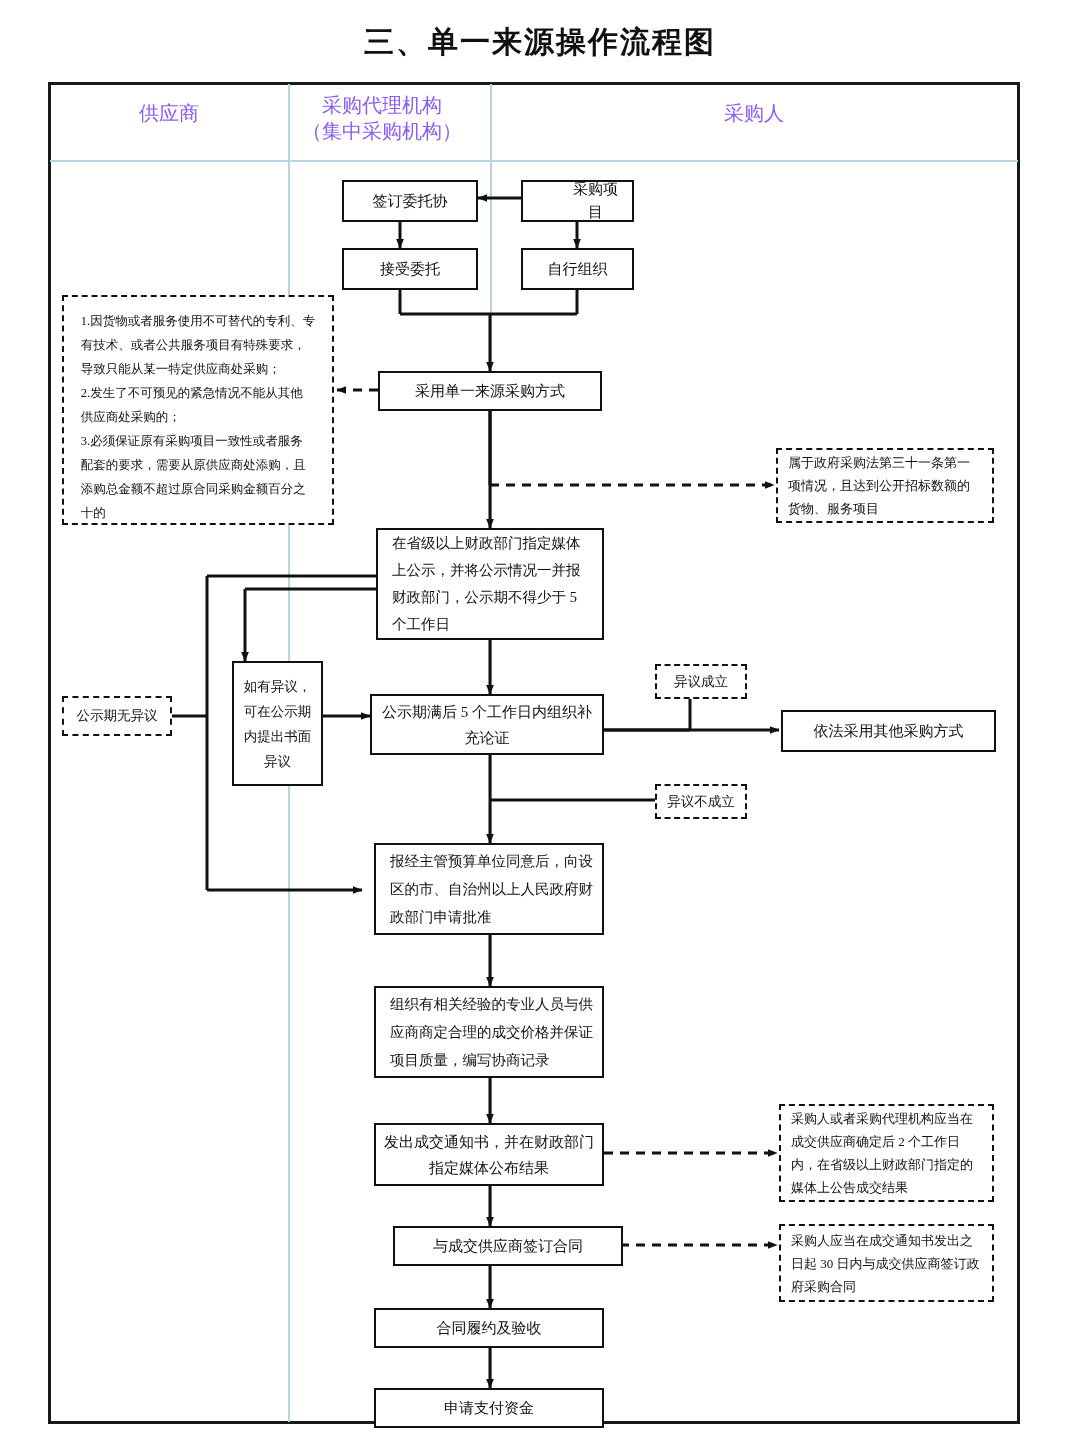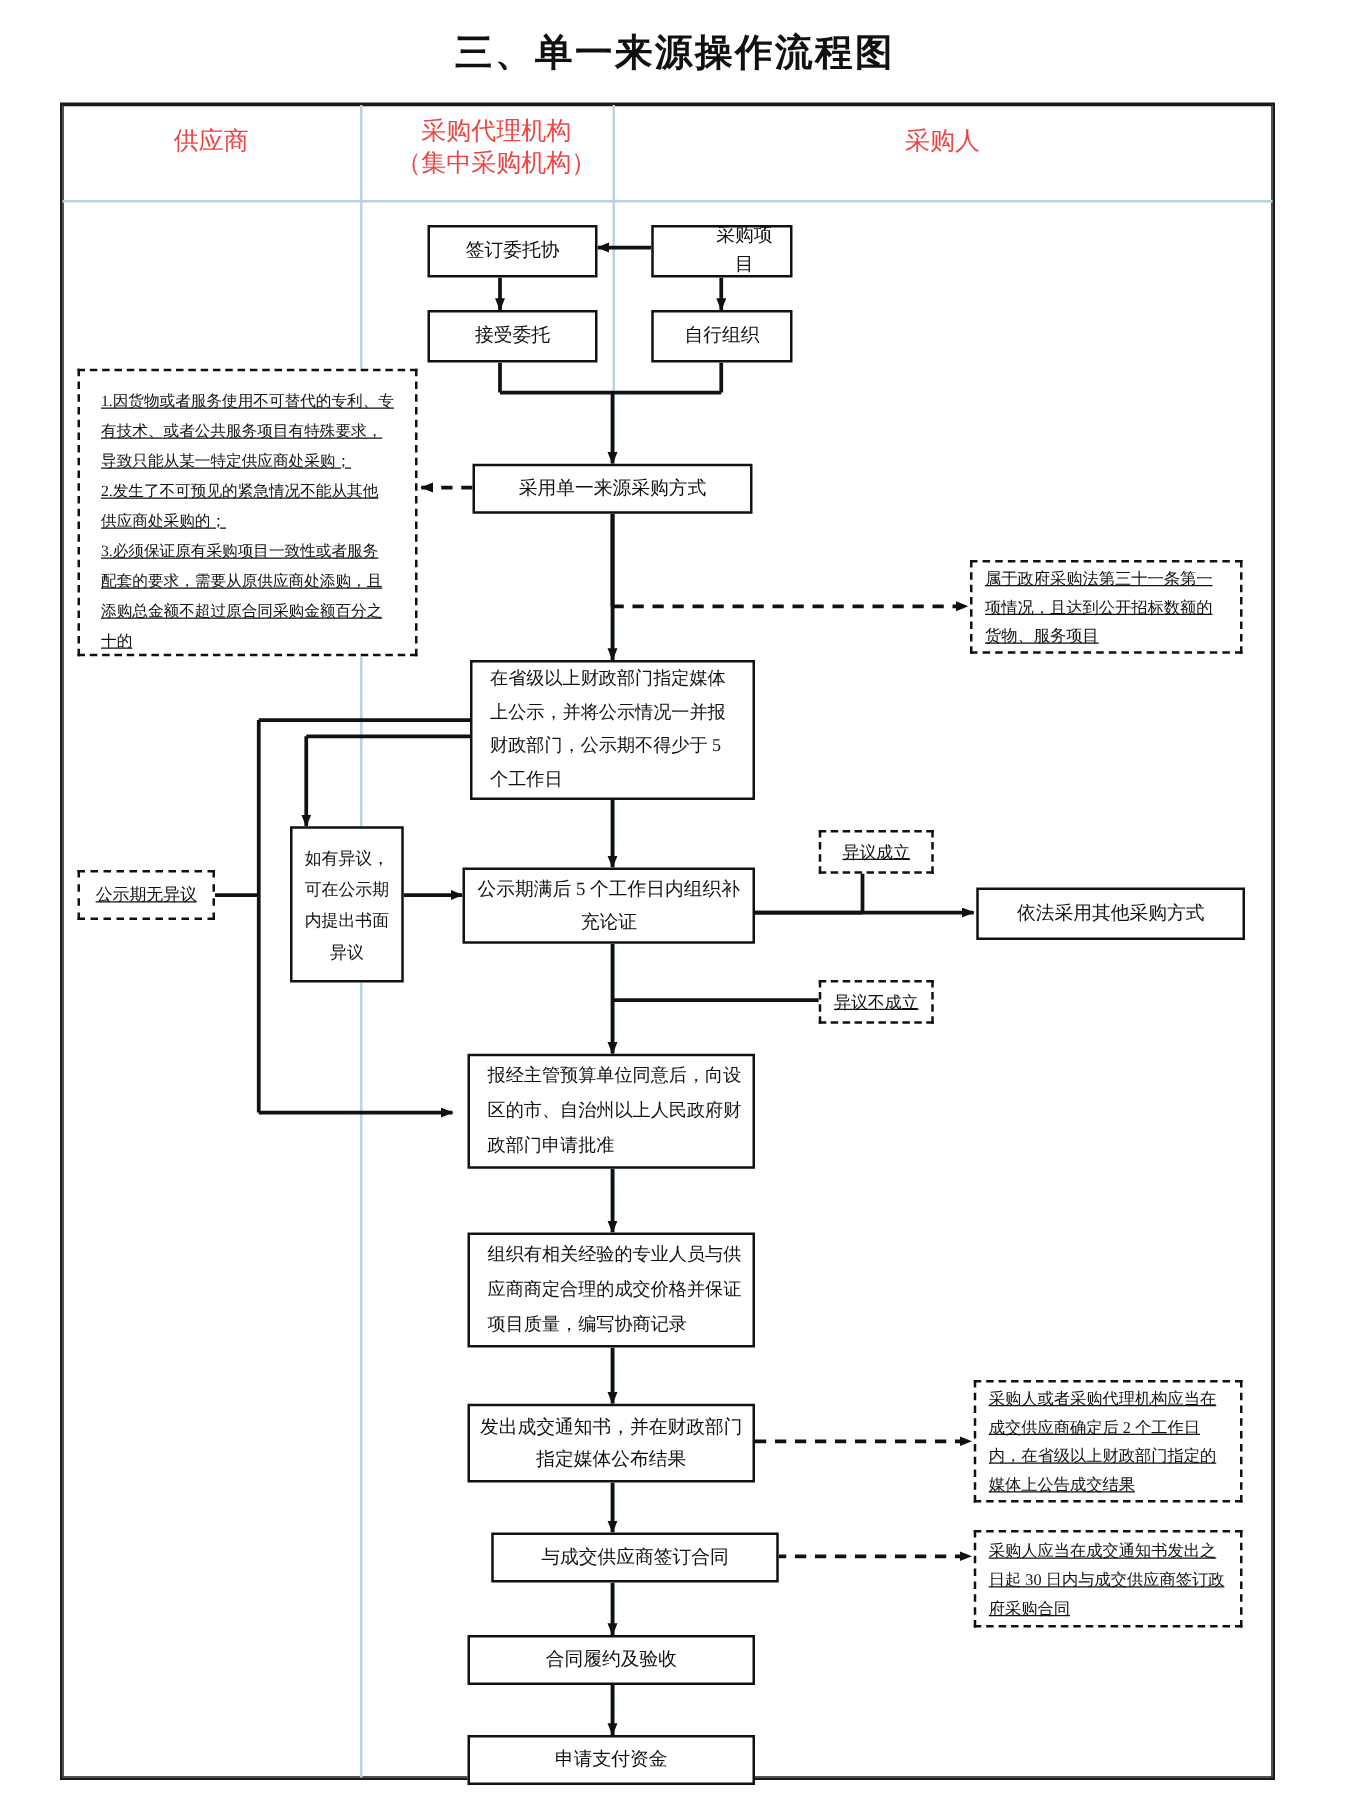--- a/index.html
+++ b/index.html
@@ -16,34 +16,34 @@
   .frame{position:absolute;left:48px;top:82px;width:972px;height:1342px;border:2px solid #1a1a1a;box-sizing:border-box;background:#fff;}
   .frame-inner{position:absolute;left:50px;top:84px;width:968px;height:1338px;border:1px solid #1a1a1a;box-sizing:border-box;pointer-events:none;}
 
   
   .lane-div{position:absolute;width:2px;background:#b8d4e0;}
   .lane-div.d1{left:288px;top:84px;height:1338px;}
   .lane-div.d2{left:490px;top:84px;height:1338px;}
   
   .header-rule{position:absolute;left:50px;top:160px;width:968px;height:2px;background:#b8d4e0;}
 
-  .lane-head{position:absolute;text-align:center;font-size:20px;line-height:26px;color:#ef4444;font-family:"Liberation Serif","DejaVu Serif",serif;}
+  .lane-head{position:absolute;text-align:center;font-size:20px;line-height:26px;color:#8b5cf6;font-family:"Liberation Serif","DejaVu Serif",serif;}
   .lh1{left:52px;top:100px;width:234px;}
-  .lh2{left:298px;top:92px;width:198px;}
+  .lh2{left:283px;top:92px;width:198px;}
   .lh3{left:492px;top:100px;width:524px;}
 
   
   .box{position:absolute;box-sizing:border-box;border:2px solid #111;background:#fff;
        display:flex;align-items:center;justify-content:center;text-align:center;
        font-size:15px;line-height:23px;padding:4px 8px;color:#111;
        font-family:"Liberation Serif","DejaVu Serif",serif;}
   .note{position:absolute;box-sizing:border-box;border:2px dashed #111;background:#fff;
         display:flex;align-items:center;justify-content:center;text-align:left;
         font-size:13.5px;line-height:22px;padding:6px 10px;color:#111;
-        font-family:"Liberation Serif","DejaVu Serif",serif;text-decoration:underline;}
+        font-family:"Liberation Serif","DejaVu Serif",serif;}
   .note.ctr{text-align:center;justify-content:center;}
   .note.lead{text-indent:0;}
 
   
   .box.narrow{font-size:14px;line-height:26px;margin-left:12px;}
 
   svg.wires{position:absolute;left:0;top:0;width:1080px;height:1439px;pointer-events:none;}
 </style>
 </head>
 <body>

